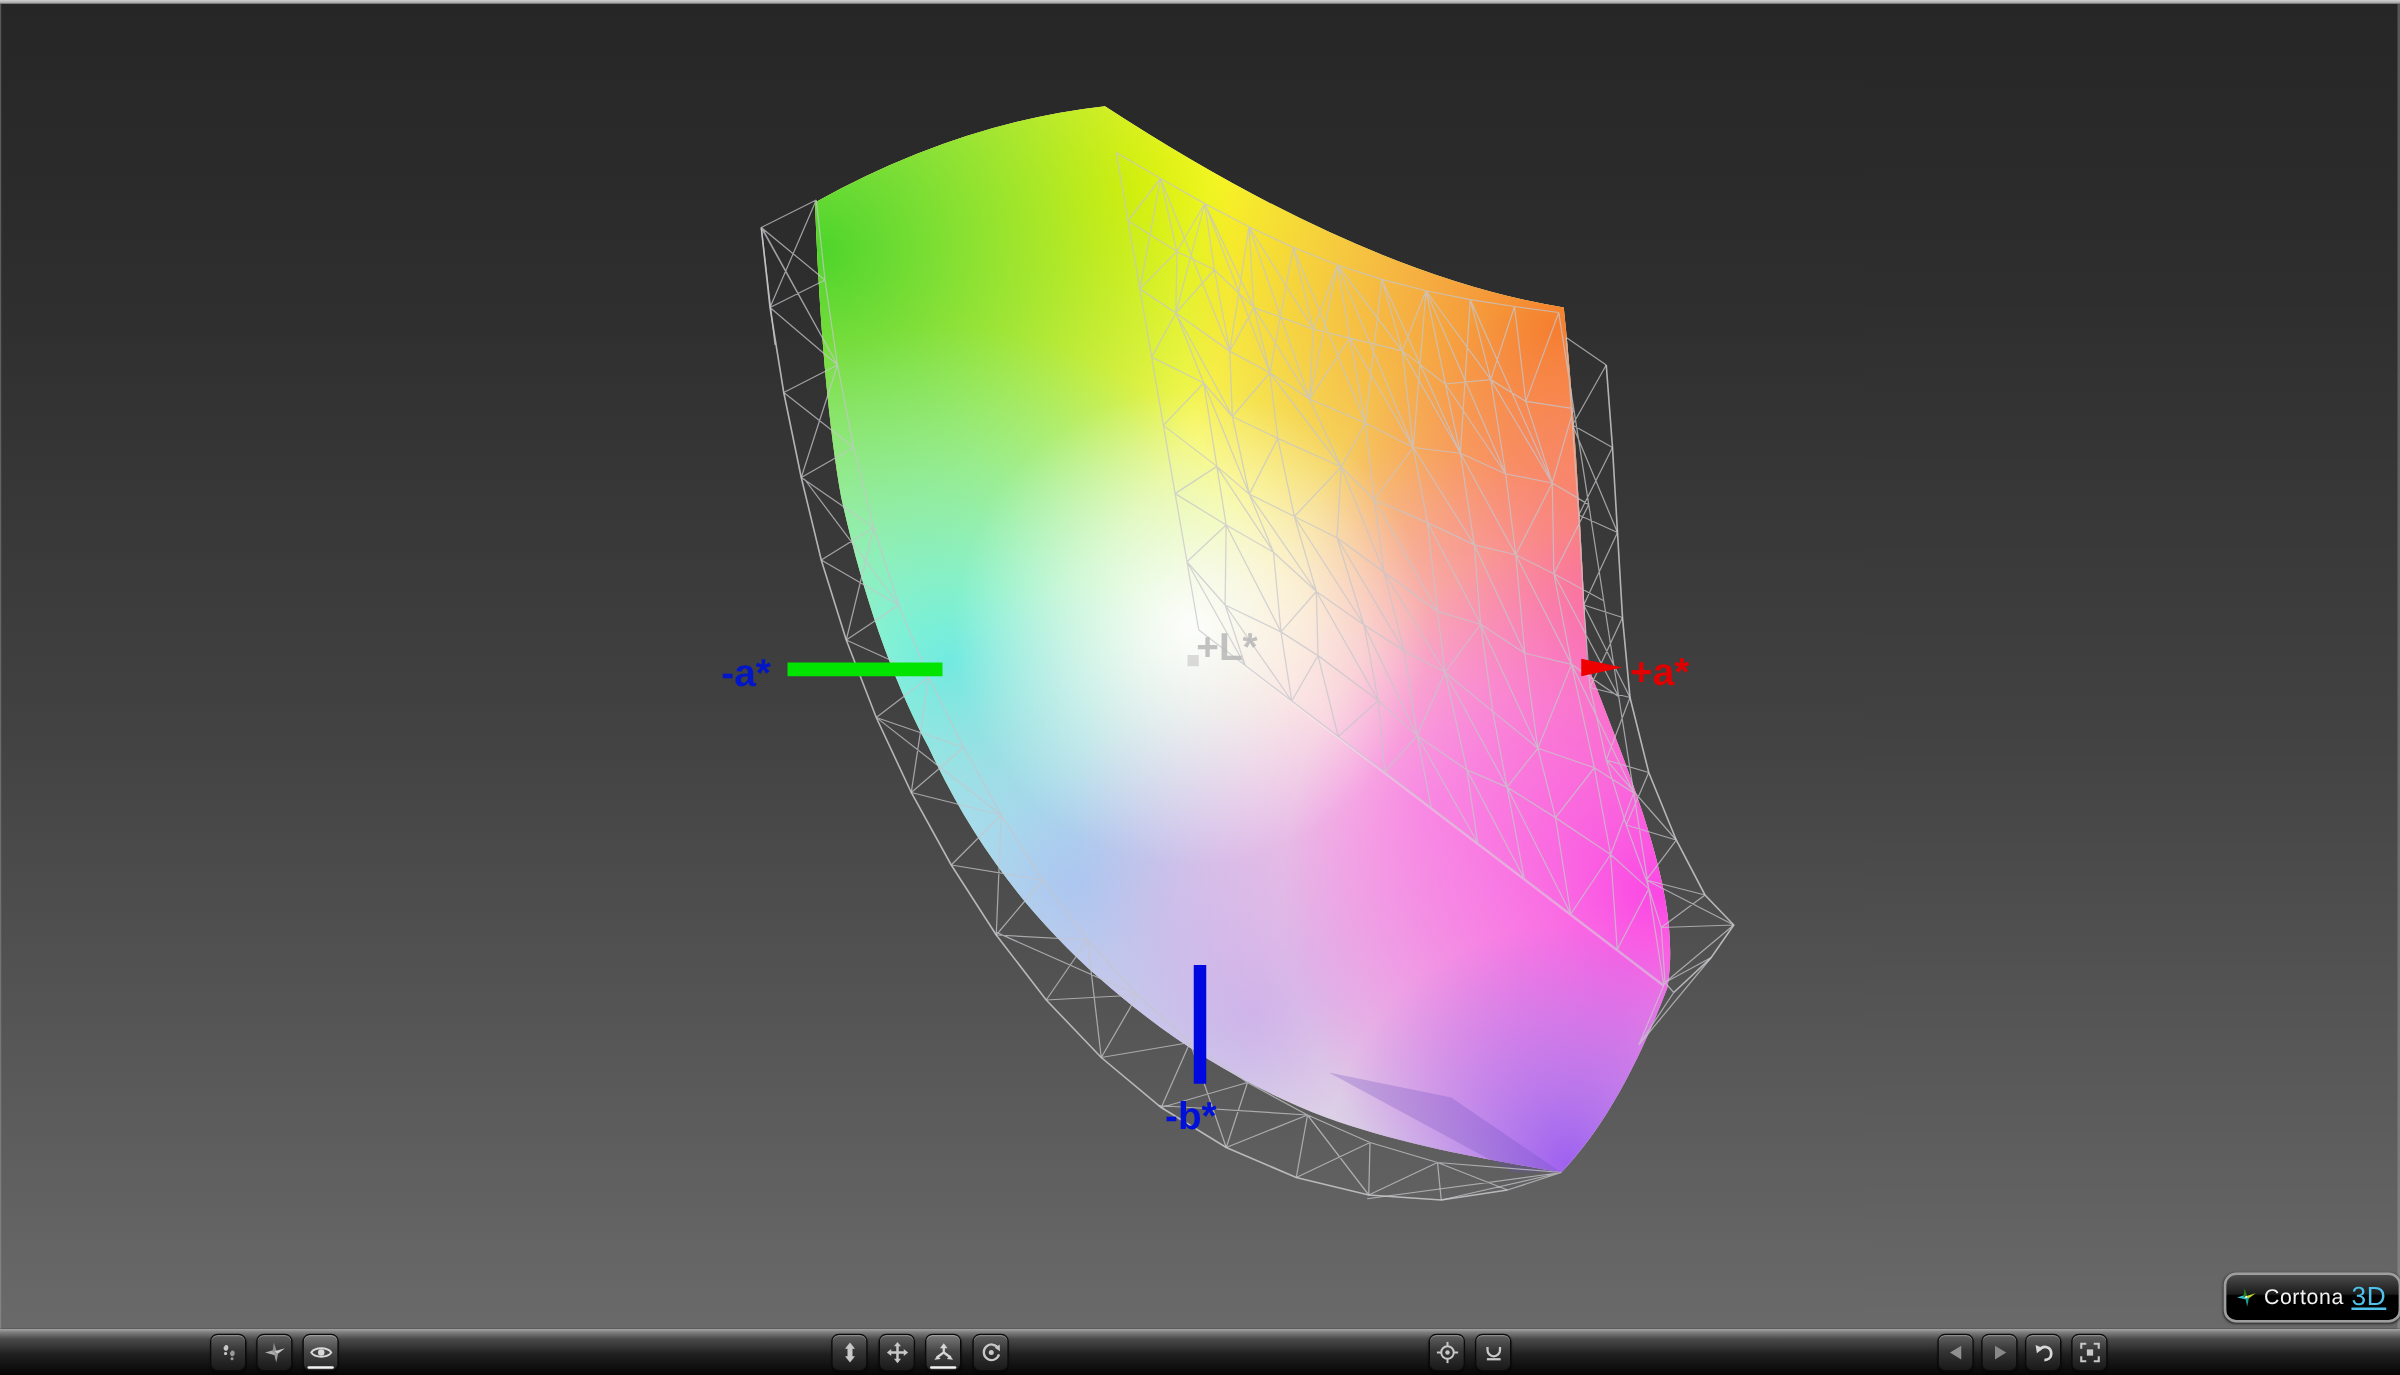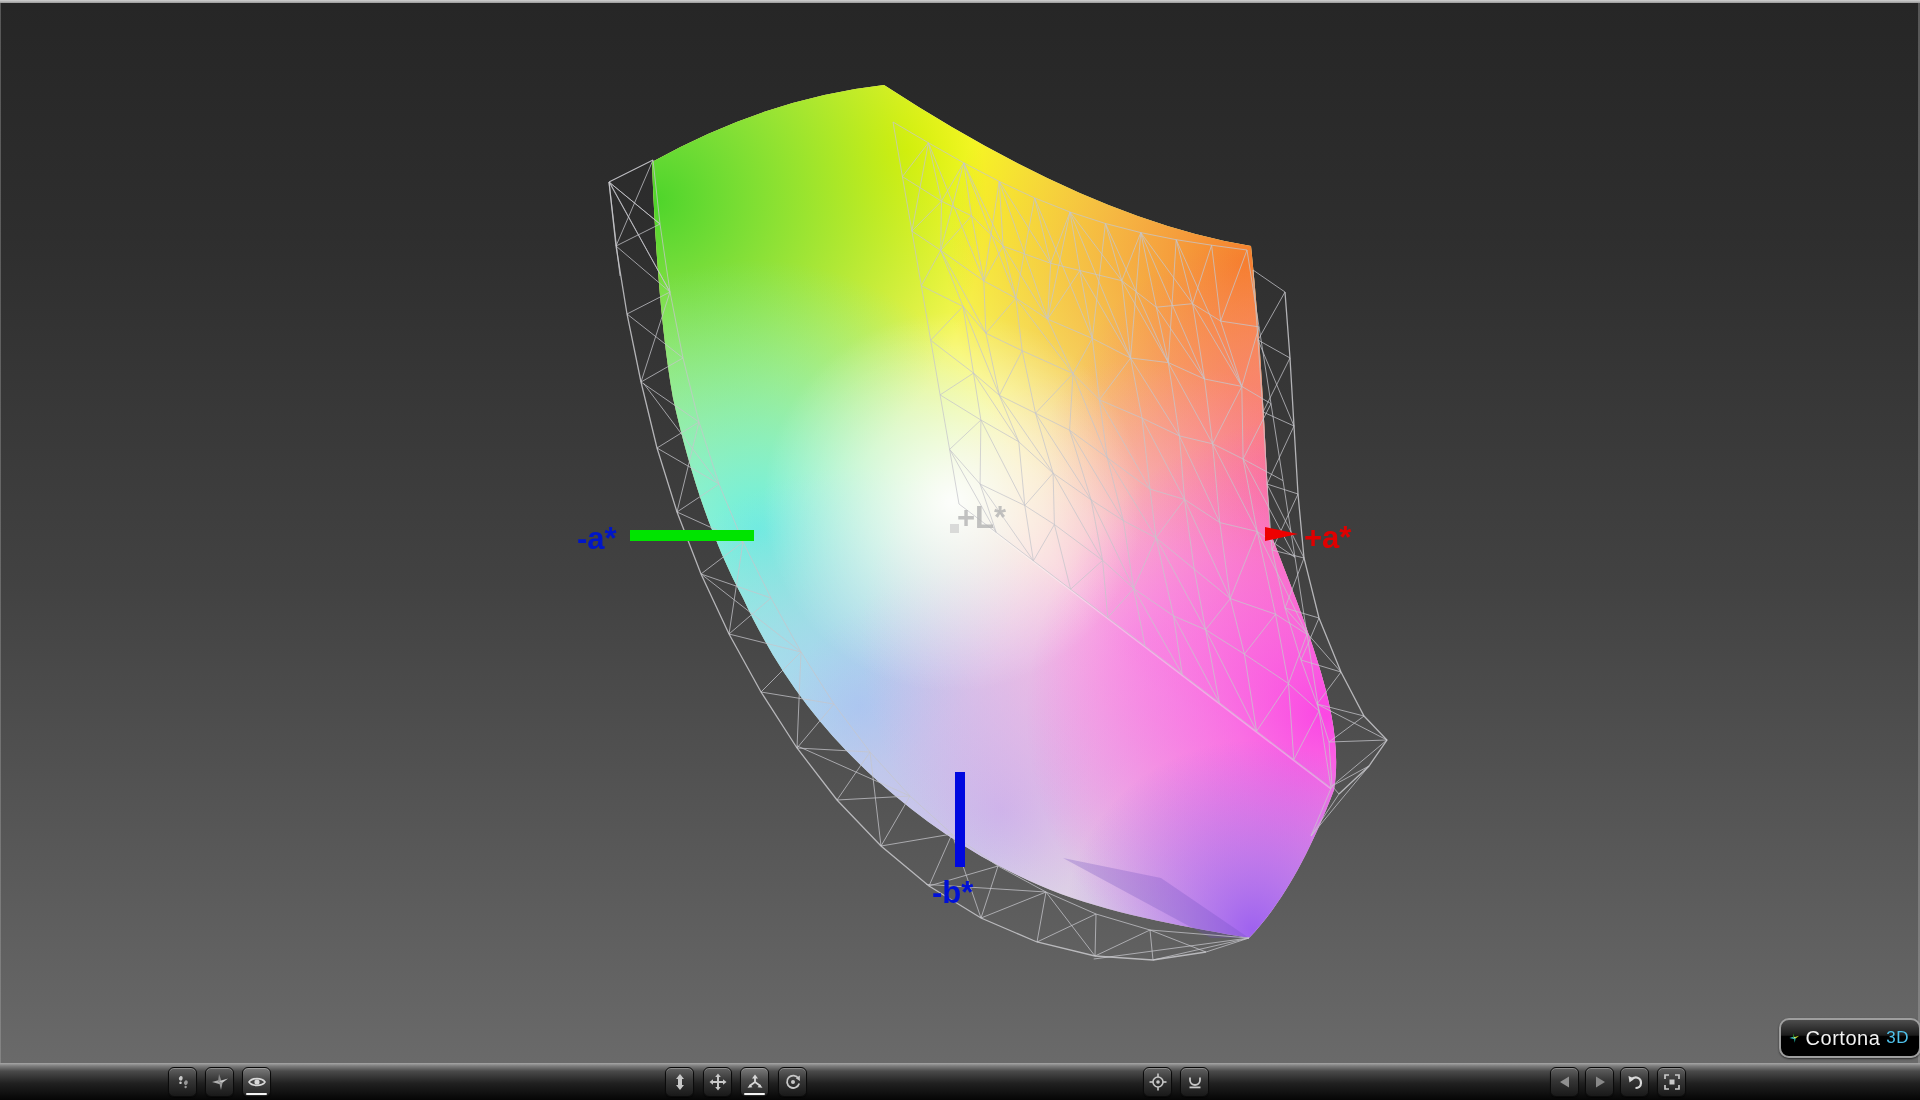--- a/index.html
+++ b/index.html
@@ -14,22 +14,22 @@
             box-sizing:border-box;}
   #scene{position:absolute;left:0;top:0;}
   .axis-label{font-weight:bold;font-size:31px;font-family:"Liberation Sans",sans-serif;}
 
   
   #badge{position:absolute;left:1778px;top:1015px;width:142px;height:40px;
          border-radius:10px;border:2px solid #9e9e9e;box-sizing:border-box;
          background:linear-gradient(180deg,#4c4c4c 0%,#1c1c1c 42%,#000 46%,#000 100%);
          display:flex;align-items:center;gap:6px;padding:0 10px 0 8px;z-index:6;
          box-shadow:0 1px 2px rgba(0,0,0,.6);}
-  #badge .brand{color:#f2f2f2;font-size:20px;letter-spacing:.5px;}
-  #badge .brand3d{color:#4fc1ea;font-size:17px;letter-spacing:.5px;}
+  #badge .brand{color:#f2f2f2;font-size:17px;letter-spacing:.5px;}
+  #badge .brand3d{color:#4fc1ea;font-size:21px;letter-spacing:.5px;text-decoration:underline;}
 
   
   #toolbar{position:absolute;left:0;top:1063px;width:1920px;height:37px;z-index:6;
            background:linear-gradient(180deg,#a6a6a6 0%,#7d7d7d 8%,#4a4a4a 22%,#202020 55%,#050505 100%);}
   .tb-btn{position:absolute;top:4px;width:29px;height:30px;border-radius:6px;
           background:linear-gradient(180deg,#616161 0%,#353535 45%,#191919 100%);
           border:1px solid #0b0b0b;box-sizing:border-box;
           box-shadow:inset 0 1px 0 rgba(255,255,255,.28), 0 1px 1px rgba(0,0,0,.5);
           display:flex;align-items:center;justify-content:center;}
   .tb-btn.selected{background:linear-gradient(180deg,#7b7b7b 0%,#474747 45%,#262626 100%);}

